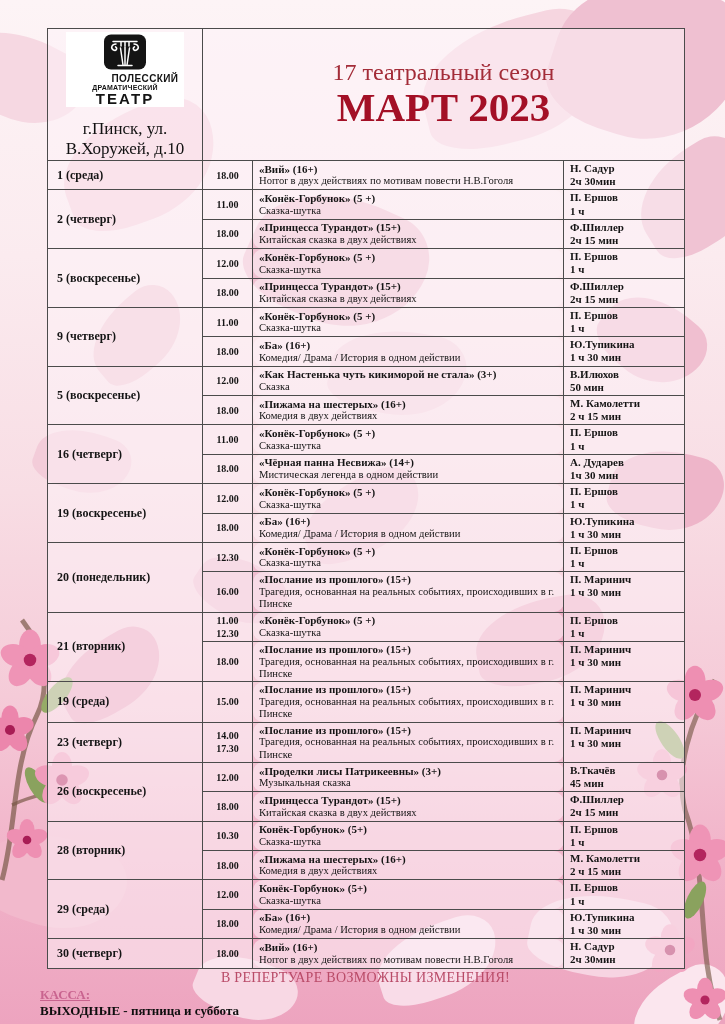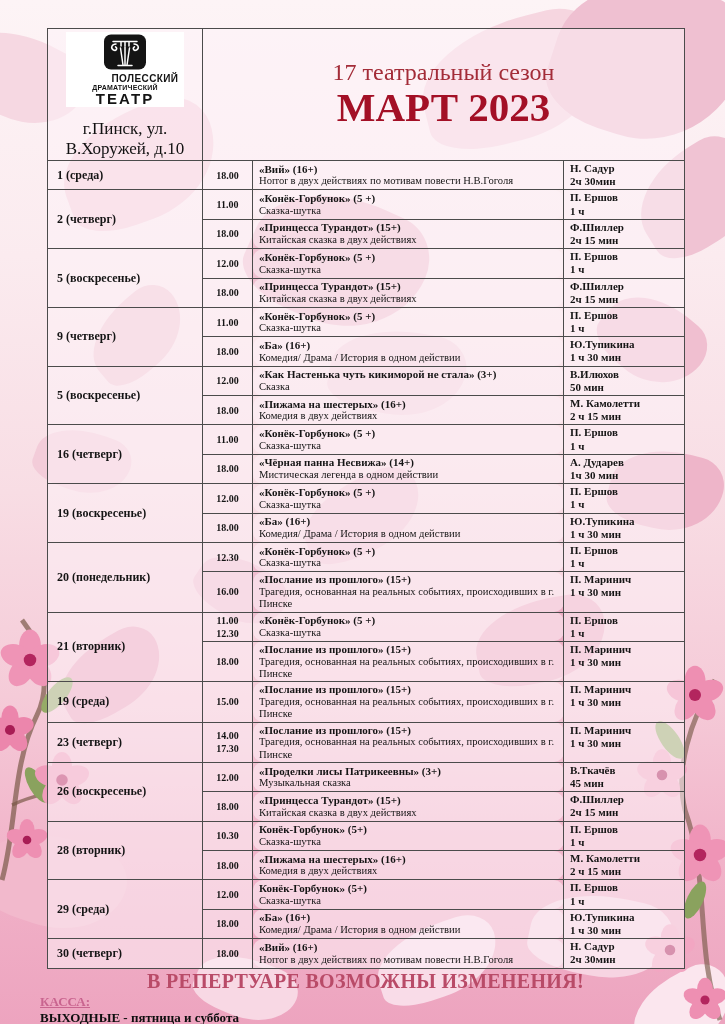--- a/index.html
+++ b/index.html
@@ -24,21 +24,21 @@
   .address{font-size:17px;margin-top:12px;color:#111;}
   .season{font-size:24px;color:#a32c38;line-height:1.05;}
   .month{font-size:41px;font-weight:bold;color:#a31026;line-height:1.05;}
   td.date-cell{font-weight:bold;font-size:12px;padding:1px 3px 1px 9px;vertical-align:middle;}
   td.time-cell{font-weight:bold;font-size:10px;text-align:center;vertical-align:middle;padding:1px 2px;}
   td.show-cell{padding:1px 6px;vertical-align:middle;border-radius:10px;}
   td.author-cell{padding:1px 6px;vertical-align:top;font-weight:bold;font-size:11px;line-height:1.2;}
   .show-title{font-weight:bold;font-size:11px;line-height:1.16;}
   .show-desc{font-size:10.6px;line-height:1.16;}
   .time-line{line-height:1.3;}
-  .disclaimer{width:637px;text-align:center;font-weight:bold;font-size:20px;color:#b94b68;margin-top:1px;letter-spacing:.3px;}
+  .disclaimer{width:637px;text-align:center;font-weight:normal;font-size:14px;color:#b94b68;margin-top:1px;letter-spacing:.3px;}
   .footer{margin:1px 0 0 -7px;font-weight:bold;font-size:13px;line-height:16.5px;color:#0e0e0e;}
   .f-label{color:#c9648f;text-decoration:underline;}
   .f-indent{padding-left:28px;}
   svg.blossoms{position:absolute;z-index:1;pointer-events:none;}
 </style>
 </head>
 <body>
 
 <div class="poster">
 

